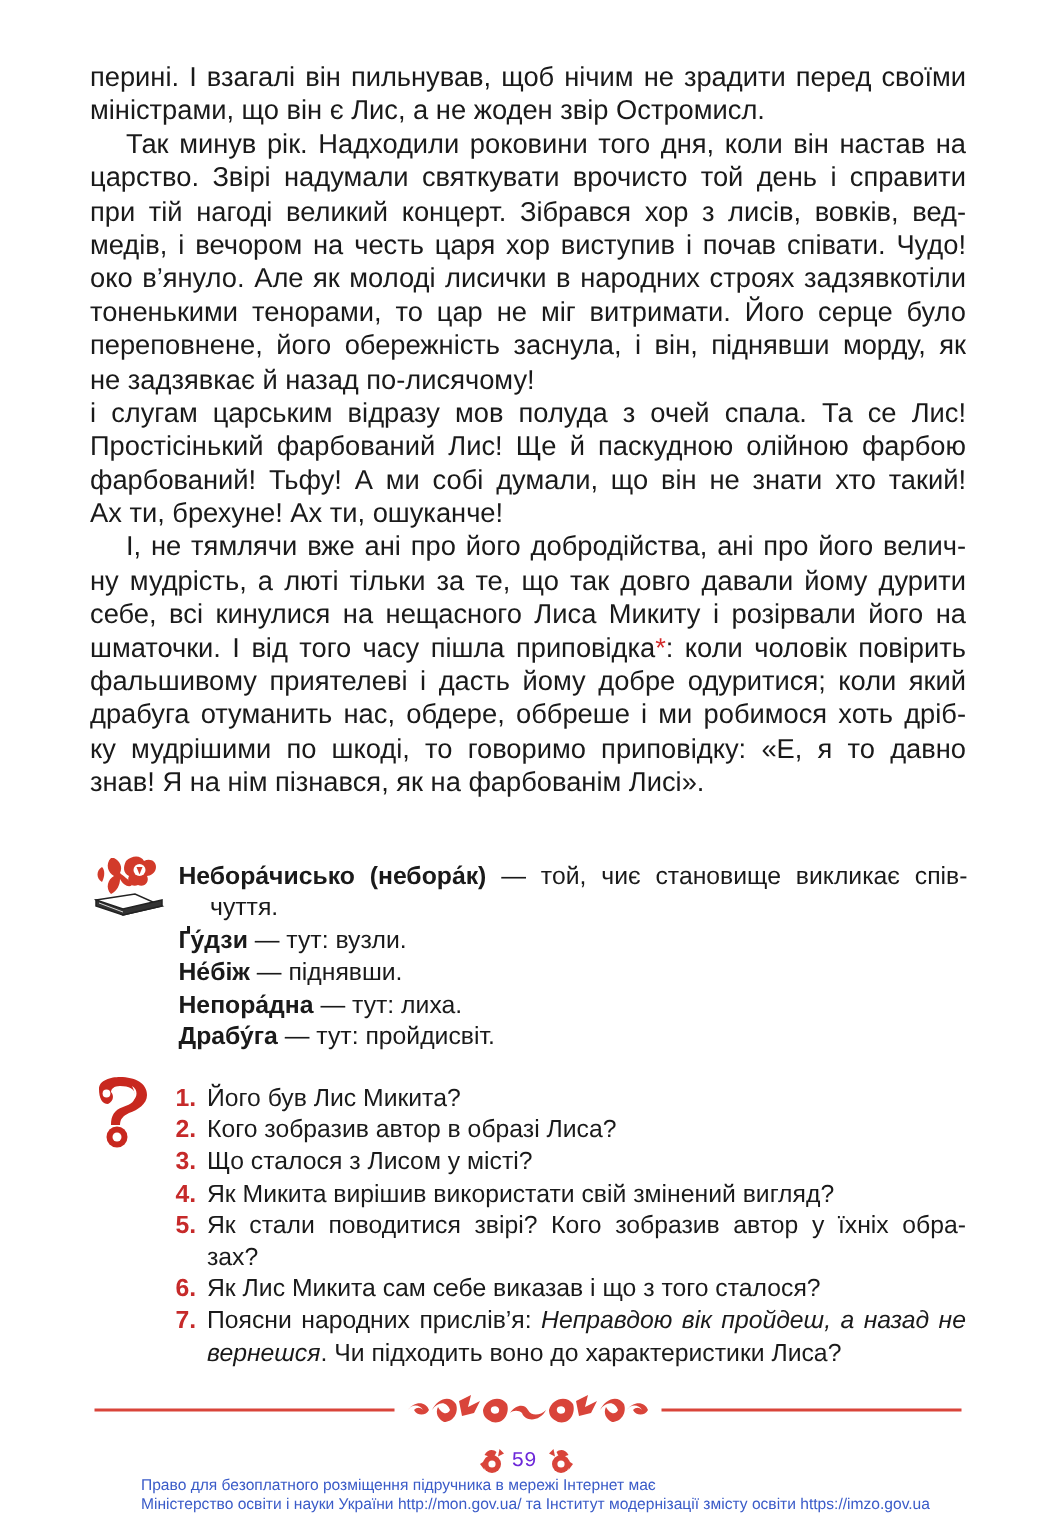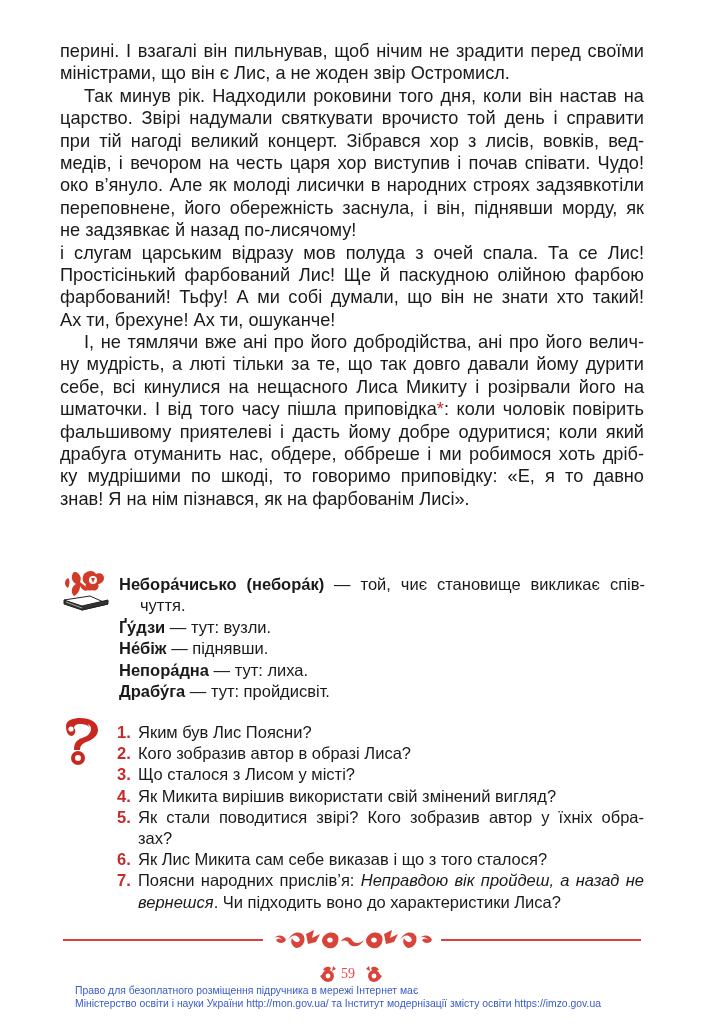--- a/index.html
+++ b/index.html
@@ -34,38 +34,39 @@
     .q-line.just { text-align: justify; text-align-last: justify; }
     .q-item em { font-style: italic; }
 
     .divider { position: absolute; left: 63px; top: 928px; width: 578px; height: 26px; }
     .divider .rule { position: absolute; top: 11px; height: 1.5px; background: #d9443a; }
     .divider .rule.left { left: 0; width: 200px; }
     .divider .rule.right { right: 0; width: 200px; }
     .divider .ornament { position: absolute; left: 205px; top: 0; width: 168px; height: 24px; }
 
     .page-num-wrap { position: absolute; left: 323px; top: 964px; width: 60px; height: 22px; }
-    .page-num { position: absolute; left: 18px; top: 2px; font-size: 14px; color: #ef4444; font-family: Liberation Serif, serif; }
+    .page-num { position: absolute; left: 18px; top: 2px; font-size: 14px; color: #6d28d9; font-family: Liberation Mono, monospace; }
     .rose { position: absolute; top: 0; width: 18px; height: 20px; }
     .rose.left { left: -4px; }
     .rose.right { left: 42px; }
 
-    .footer { position: absolute; left: 75px; top: 984px; font-size: 10.4px; line-height: 13.4px; color: #3a5bc8; white-space: nowrap; }
+    .footer { position: absolute; left: 94px; top: 984px; font-size: 10.4px; line-height: 13.4px; color: #3a5bc8; white-space: nowrap; }
   </style>
 </head>
 <body>
 
 <div class="page" id="story">
     <span class="para-line">перині. І взагалі він пильнував, щоб нічим не зрадити перед своїми</span>
     <span class="para-line last">міністрами, що він є Лис, а не жоден звір Остромисл.</span>
     <span class="para-line indent">Так минув рік. Надходили роковини того дня, коли він настав на</span>
     <span class="para-line">царство. Звірі надумали святкувати врочисто той день і справити</span>
     <span class="para-line">при тій нагоді великий концерт. Зібрався хор з лисів, вовків, вед-</span>
     <span class="para-line">медів, і вечором на честь царя хор виступив і почав співати. Чудо!</span>
     <span class="para-line">око в’януло. Але як молоді лисички в народних строях задзявкотіли</span>
+    <span class="para-line">тоненькими тенорами, то цар не міг витримати. Його серце було</span>
     <span class="para-line">переповнене, його обережність заснула, і він, піднявши морду, як</span>
     <span class="para-line last">не задзявкає й назад по-лисячому!</span>
     <span class="para-line">і слугам царським відразу мов полуда з очей спала. Та се Лис!</span>
     <span class="para-line">Простісінький фарбований Лис! Ще й паскудною олійною фарбою</span>
     <span class="para-line">фарбований! Тьфу! А ми собі думали, що він не знати хто такий!</span>
     <span class="para-line last">Ах ти, брехуне! Ах ти, ошуканче!</span>
     <span class="para-line indent">І, не тямлячи вже ані про його добродійства, ані про його велич-</span>
     <span class="para-line">ну мудрість, а люті тільки за те, що так довго давали йому дурити</span>
     <span class="para-line">себе, всі кинулися на нещасного Лиса Микиту і розірвали його на</span>
     <span class="para-line"><span>шматочки. І від того часу пішла приповідка</span><span class="star">*</span><span>: коли чоловік повірить</span></span>
@@ -108,21 +109,21 @@
     </g>
     <g fill="#fff">
       <circle cx="11" cy="11" r="2.6"></circle>
       <circle cx="18" cy="40" r="3"></circle>
       <path d="M28 6 C32 8 32 14 28 16 C30 12 30 10 28 6 Z"></path>
     </g>
   </svg>
   <div class="q-list" id="qs">
       <div class="q-item">
         <span class="q-num" style="color: rgb(198, 42, 42);">1.</span>
-        <span class="q-line">Яким був Лис Поясни?</span>
+        <span class="q-line">Його був Лис Микита?</span>
       </div>
       <div class="q-item">
         <span class="q-num" style="color: rgb(198, 42, 42);">2.</span>
         <span class="q-line">Кого зобразив автор в образі Лиса?</span>
       </div>
       <div class="q-item">
         <span class="q-num" style="color: rgb(198, 42, 42);">3.</span>
         <span class="q-line">Що сталося з Лисом у місті?</span>
       </div>
       <div class="q-item">

